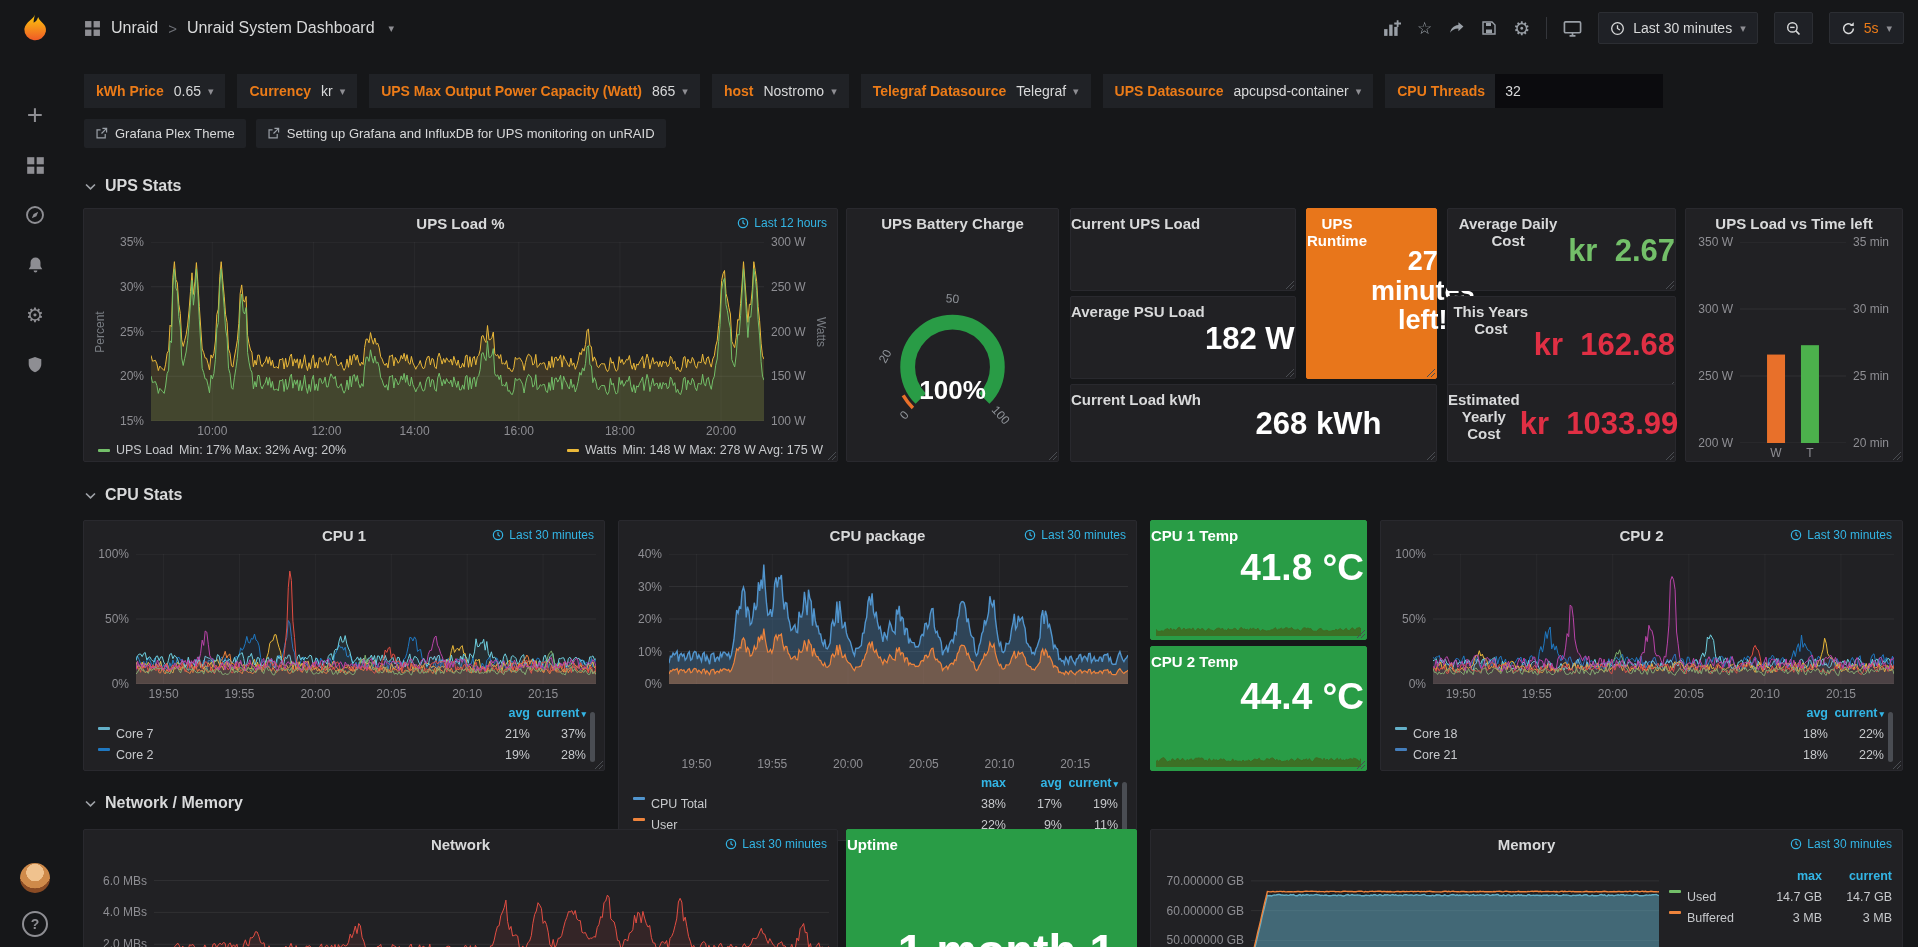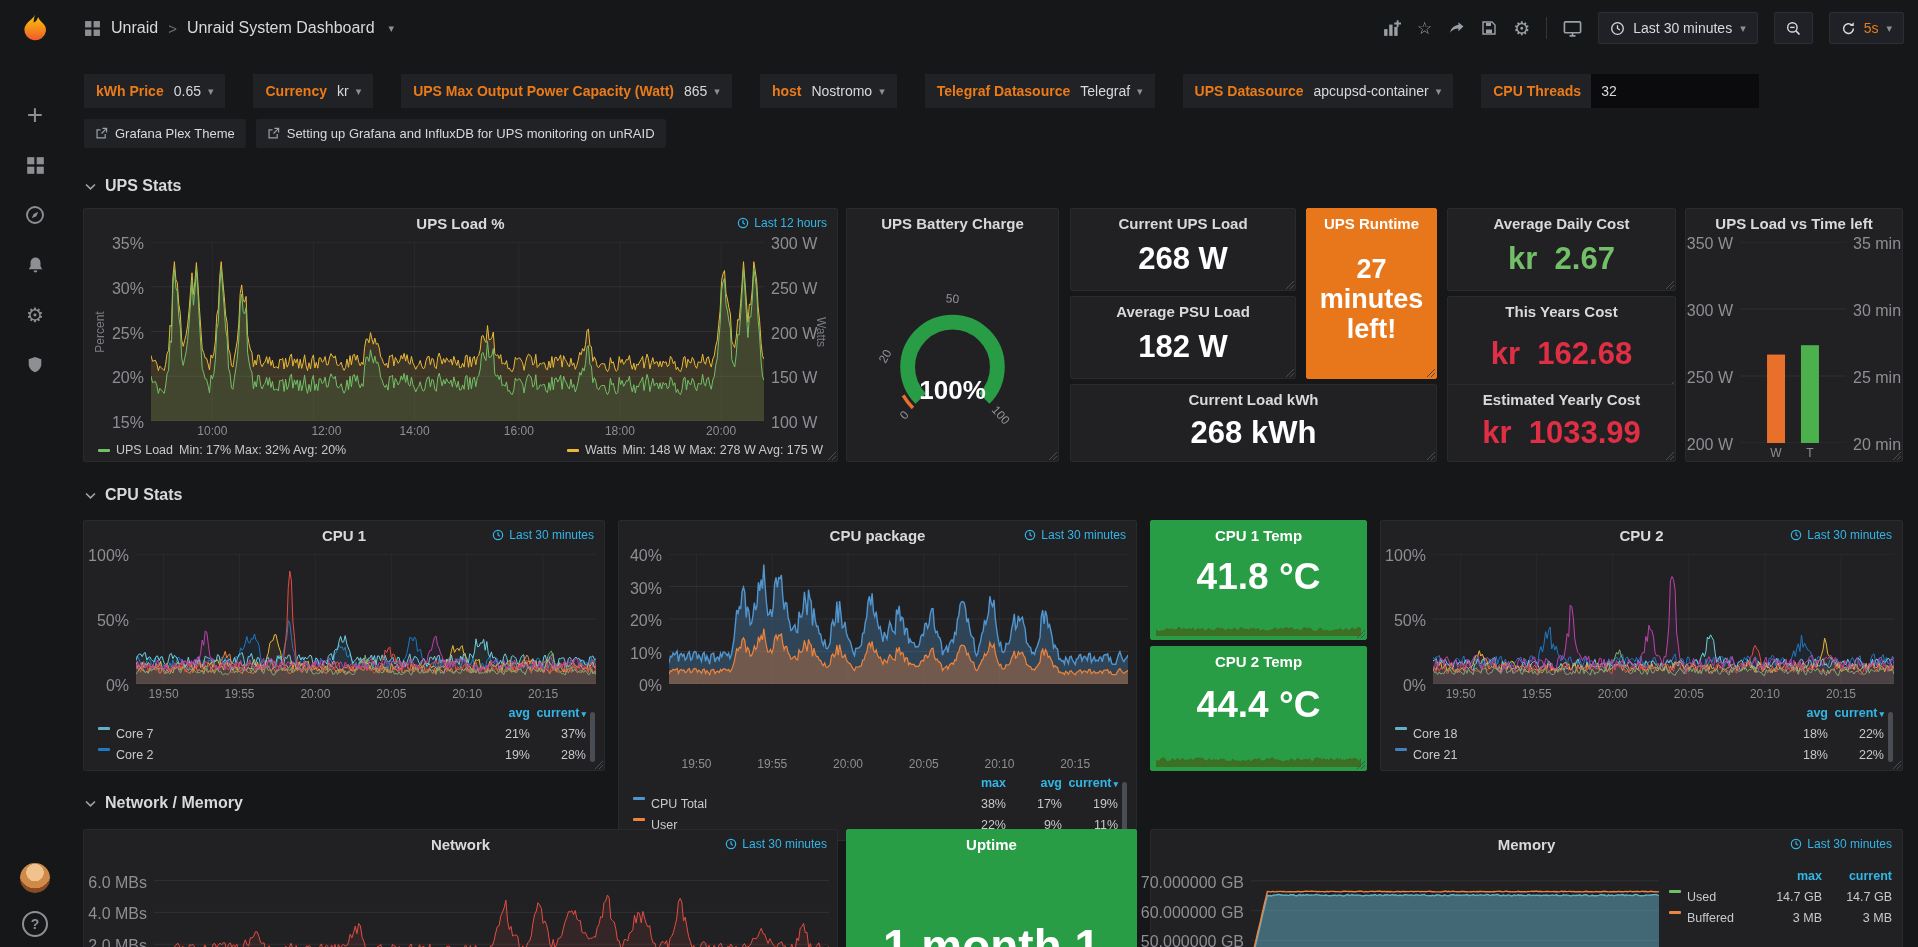--- a/index.html
+++ b/index.html
@@ -31,21 +31,21 @@
 .tcaret{color:#8e8e93;font-size:11px;margin-left:4px}
 .nav-right{margin-left:auto;display:flex;align-items:center;gap:16px}
 .nicon{color:#9aa0a7;display:flex;cursor:pointer;font-size:17px;align-items:center}
 .nicon.gear{font-size:19px}
 .nav-divider{width:1px;height:22px;background:#34363b}
 .nav-chip{display:flex;align-items:center;gap:8px;background:#1f2126;border:1px solid #2c2e33;
   border-radius:2px;height:32px;padding:0 11px;font-size:14px;color:#d8d9da;cursor:pointer}
 .refresh-val{color:#eb7b18}
 
 
-.vars{position:absolute;left:84px;top:74px;display:flex;gap:28px;align-items:center;z-index:2}
+.vars{position:absolute;left:84px;top:74px;display:flex;gap:12px;align-items:center;z-index:2}
 .var-chip{display:flex;align-items:center;background:#202226;height:34px;padding:0 12px;gap:10px;
   font-size:14px;cursor:pointer}
 .var-label{color:#eb7b18;font-weight:700;white-space:nowrap}
 .var-value{color:#d8d9da;display:flex;gap:7px;align-items:center;white-space:nowrap}
 .caret{color:#8e8e93;font-size:11px}
 .threads-chip{padding-right:0}
 .threads-input{width:168px;height:34px;background:#0b0b0e;border:none;color:#d8d9da;font-size:14px;
   padding:0 10px;font-family:inherit;outline:none}
 .links{position:absolute;left:84px;top:119px;display:flex;gap:10px;z-index:2}
 .link-chip{display:flex;align-items:center;gap:7px;background:#202226;height:29px;padding:0 11px;
@@ -60,21 +60,21 @@
 .rsz{position:absolute;right:1px;bottom:1px;width:10px;height:10px;cursor:nwse-resize;
   background:repeating-linear-gradient(135deg,transparent 0 2px,#4a4d52 2px 3px);
   clip-path:polygon(100% 0,100% 100%,0 100%)}
 .ts{display:flex;flex-direction:column;padding:0 8px}
 .phead{flex:none;height:28px;position:relative;display:flex;align-items:center;justify-content:center}
 .ptitle{font-size:15px;font-weight:700;color:#d8d9da;cursor:pointer;white-space:nowrap}
 .ptime{position:absolute;right:2px;top:7px;display:flex;align-items:center;gap:5px;color:#33b5e5;
   font-size:12px;cursor:pointer;white-space:nowrap}
 .pbody{flex:1;min-height:0;display:flex;padding-top:5px;margin-bottom:18px}
 .yaxis{position:relative;flex:none}
-.ytick{position:absolute;font-size:16px;color:#8e8e93;white-space:nowrap}
+.ytick{position:absolute;font-size:12px;color:#8e8e93;white-space:nowrap}
 .yaxis.l .ytick{right:7px}
 .yaxis.r .ytick{left:7px}
 .plot{flex:1;position:relative;min-width:0}
 .plot svg{display:block;position:absolute;left:0;top:0}
 .xtick{position:absolute;top:100%;margin-top:3px;transform:translateX(-50%);font-size:12px;
   color:#8e8e93;white-space:nowrap}
 .axis-title{flex:none;width:15px;display:flex;align-items:center;justify-content:center}
 .axis-title span{transform:rotate(-90deg);font-size:12px;color:#797d83;white-space:nowrap}
 .axis-title.r span{transform:rotate(90deg)}
 .legend-line{flex:none;height:22px;display:flex;justify-content:space-between;align-items:center;
@@ -85,21 +85,21 @@
 .lrow{display:flex;align-items:center;height:21px;font-size:12.5px;color:#c7c9cc}
 .lrow .lname{flex:1;display:flex;align-items:flex-start;gap:6px;cursor:pointer}
 .lcell{width:56px;text-align:right}
 .lcell.w70{width:70px}
 .lhead .lcell{color:#33b5e5;font-weight:700;cursor:pointer}
 .sorted::after{content:"▾";font-size:9px;margin-left:2px}
 .lscroll{position:absolute;right:1px;bottom:8px;width:5px;height:50px;background:#4a4d53;border-radius:3px}
 .legend-side{flex:none;width:235px;padding:2px 2px 0 10px}
 
 
-.stat{display:flex;flex-direction:column;padding-top:6px}
+.stat{display:flex;flex-direction:row;padding-top:6px}
 .stat .p-title{text-align:center;font-size:15px;font-weight:700;color:#d8d9da;cursor:pointer}
 .stat-value{flex:1;display:flex;align-items:center;justify-content:center;font-size:31px;
   font-weight:700;color:#fff;white-space:pre;padding-bottom:4px}
 .v-green{color:#73bf69}
 .v-red{color:#e02f44}
 .bg-orange{background:#e8761b;border-color:#e8761b}
 .bg-green{background:#299c46;border-color:#299c46}
 .bg-orange .p-title,.bg-green .p-title{color:#fff}
 .runtime-val{font-size:27px;line-height:1.1;text-align:center;white-space:normal;padding:0 4px 10px}
 .temp-val{font-size:37px;padding-bottom:30px}
@@ -402,21 +402,20 @@
           <text x="49.29511651295068" y="182.1248834870493" text-anchor="middle" fill="#8f9399" font-size="12" transform="rotate(-48 49.29511651295068 178.1248834870493)">0</text>
           <text x="30.16731044494827" y="123.25554964927737" text-anchor="middle" fill="#8f9399" font-size="12" transform="rotate(-62 30.16731044494827 119.25554964927737)">20</text>
           <text x="97.5" y="65.74799999999999" text-anchor="middle" fill="#8f9399" font-size="12" transform="rotate(4 97.5 61.74799999999999)">50</text>
           <text x="145.70488348704933" y="182.1248834870493" text-anchor="middle" fill="#8f9399" font-size="12" transform="rotate(48 145.70488348704933 178.1248834870493)">100</text>
         </svg></div>
     <div class="rsz"></div>
   </section>
 
   <section class="panel stat" style="left:1070px;top:208px;width:226px;height:83px">
     <div class="p-title">Current UPS Load</div>
-    <div class="stat-value">268 W</div>
     <div class="rsz"></div>
   </section>
   <section class="panel stat" style="left:1070px;top:296px;width:226px;height:83px">
     <div class="p-title">Average PSU Load</div>
     <div class="stat-value">182 W</div>
     <div class="rsz"></div>
   </section>
   <section class="panel stat" style="left:1070px;top:384px;width:367px;height:78px">
     <div class="p-title">Current Load kWh</div>
     <div class="stat-value">268 kWh</div>

